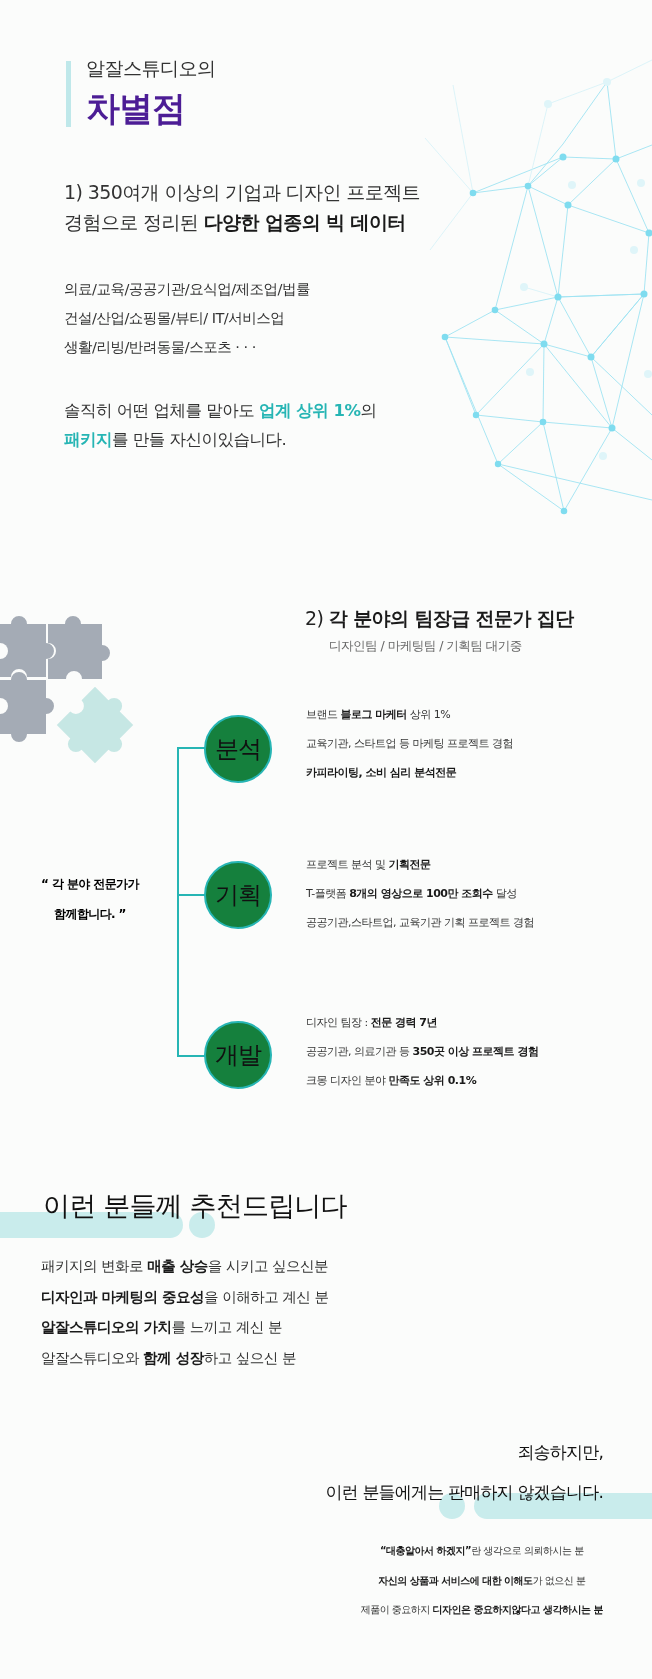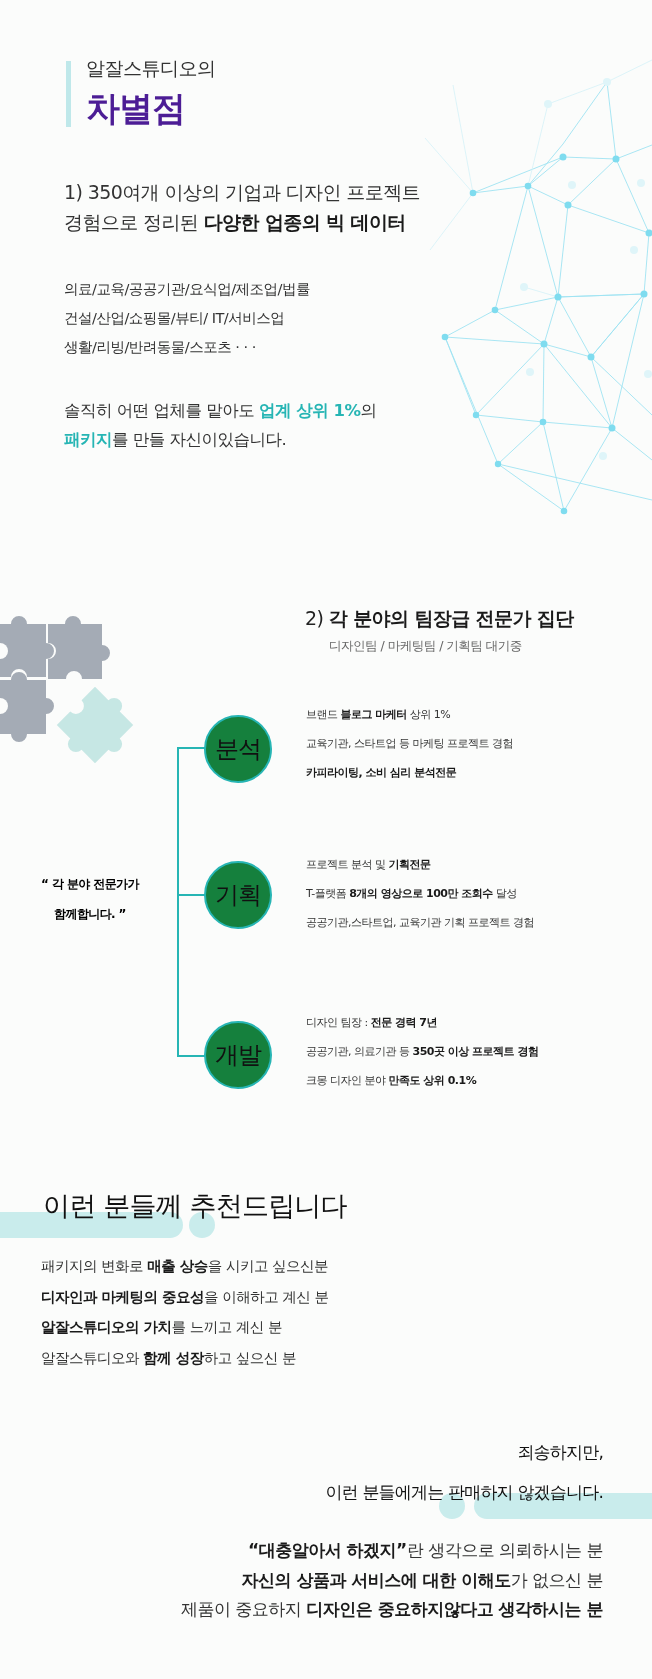--- a/index.html
+++ b/index.html
@@ -38,21 +38,21 @@
   
   .pill1 { left: 0; top: 1212px; width: 183px; height: 26px; background: #c9ecec; border-radius: 0 13px 13px 0; }
   .dot1 { left: 189px; top: 1212px; width: 26px; height: 26px; background: #c9ecec; border-radius: 50%; }
   .s3-title { left: 43px; top: 1188px; font-size: 27px; color: #111; letter-spacing: -0.8px; }
   .s3-list { left: 41px; top: 1251px; font-size: 14.5px; line-height: 30.5px; color: #333; letter-spacing: -0.5px; }
 
   
   .pill2 { left: 474px; top: 1493px; width: 178px; height: 26px; background: #c9ecec; border-radius: 13px 0 0 13px; }
   .dot2 { left: 439px; top: 1493px; width: 26px; height: 26px; background: #c9ecec; border-radius: 50%; }
   .s4-title { right: 49px; top: 1432px; text-align: right; font-size: 17px; line-height: 40px; color: #111; letter-spacing: -0.8px; }
-  .s4-list { right: 49px; top: 1536px; text-align: right; font-size: 17px; line-height: 29.5px; color: #333; letter-spacing: -0.5px; white-space: nowrap; }
+  .s4-list { right: 49px; top: 1536px; text-align: center; font-size: 10px; line-height: 29.5px; color: #333; letter-spacing: -0.5px; white-space: nowrap; }
 </style>
 </head>
 <body>
 
 <div class="abs title-bar"></div>
 <div class="abs eyebrow">알잘스튜디오의</div>
 <div class="abs big-title">차별점</div>
 
 <div class="abs s1-head">
   <div>1) 350여개 이상의 기업과 디자인 프로젝트</div>

